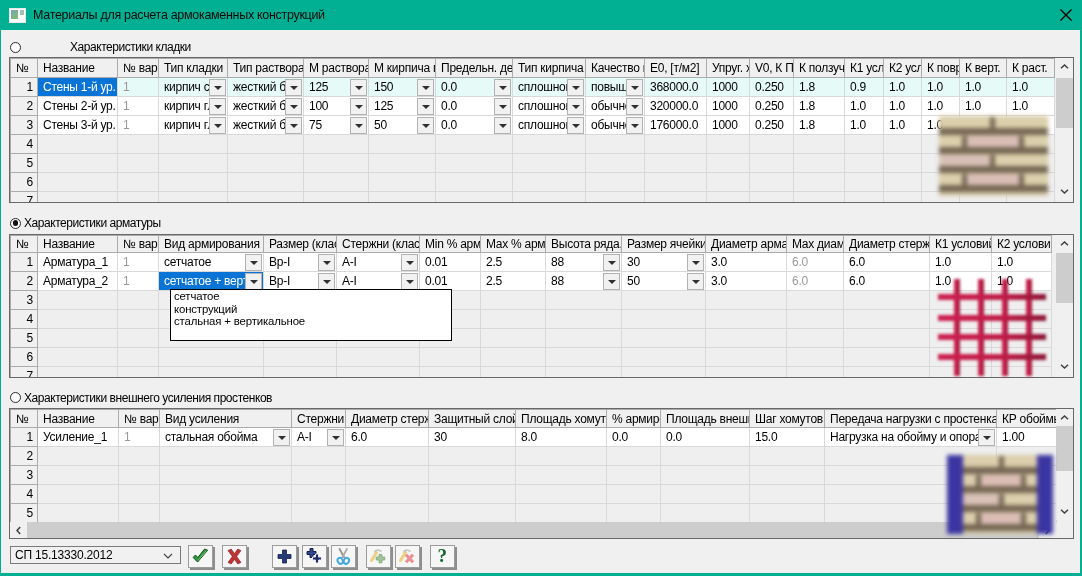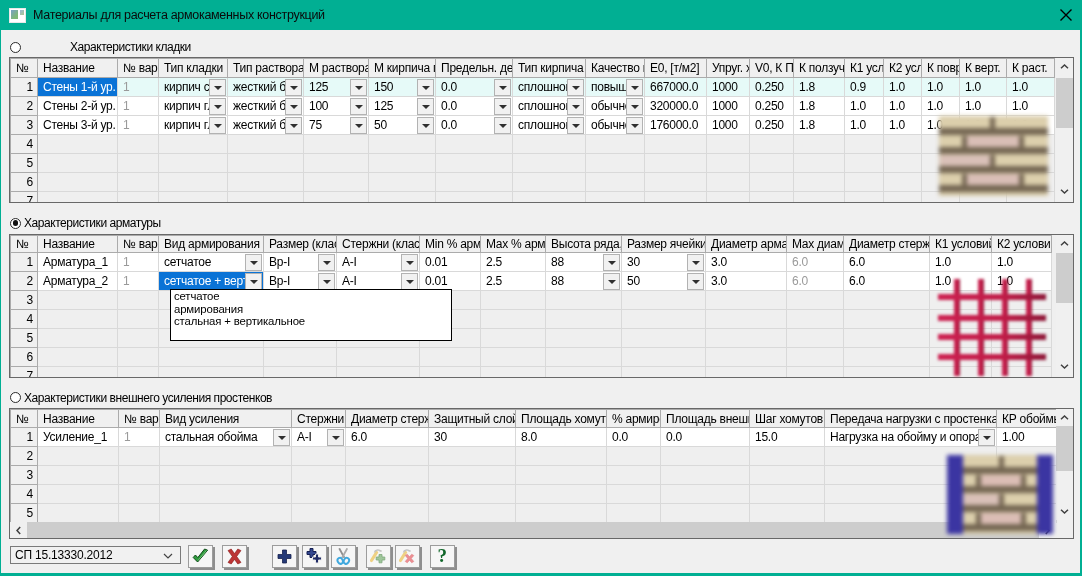--- a/index.html
+++ b/index.html
@@ -115,21 +115,21 @@
             <td class="rh">1</td>
             <td class="selc">Стены 1-й ур.</td>
             <td class="gray">1</td>
             <td class="cb">кирпич си<span class="dd"></span></td>
             <td class="cb">жесткий бе<span class="dd"></span></td>
             <td class="cb">125<span class="dd"></span></td>
             <td class="cb">150<span class="dd"></span></td>
             <td class="cb">0.0<span class="dd"></span></td>
             <td class="cb">сплошной<span class="dd"></span></td>
             <td class="cb">повыше<span class="dd"></span></td>
-            <td>667000.0</td>
+            <td>368000.0</td>
             <td>1000</td>
             <td>0.250</td>
             <td>1.8</td>
             <td>0.9</td>
             <td>1.0</td>
             <td>1.0</td>
             <td>1.0</td>
             <td>1.0</td>
           </tr>
       <tr class="wf">
@@ -490,21 +490,21 @@
         <rect x="88" y="0" width="6" height="97"></rect>
       <rect x="0" y="15" width="108" height="6"></rect>
         <rect x="0" y="36" width="108" height="6"></rect>
       <rect x="0" y="55" width="108" height="6"></rect>
         <rect x="0" y="75" width="108" height="6"></rect>
     </g>
   </svg>
 
   <div class="abs" id="ddl">
     <div>сетчатое</div>
-    <div>армирования</div>
+    <div>конструкций</div>
     <div>стальная + вертикальное</div>
   </div>
 
   <div class="abs radio" style="left:10px;top:391.5px;"></div>
   <div class="abs rlabel" style="left:24px;top:392px;">Характеристики внешнего усиления простенков</div>
 
   <div class="abs gc" style="left:9px;top:408px;width:1063px;height:129px;">
     <table class="g h18" style="position:absolute;left:0;top:0;width:1046px;">
       <colgroup>
           <col style="width:27px">

